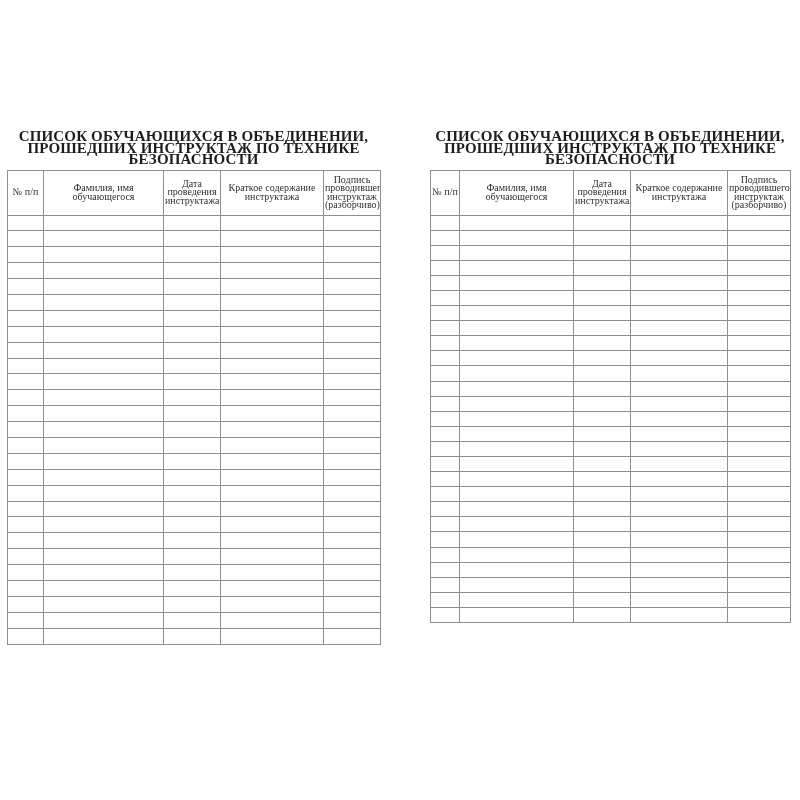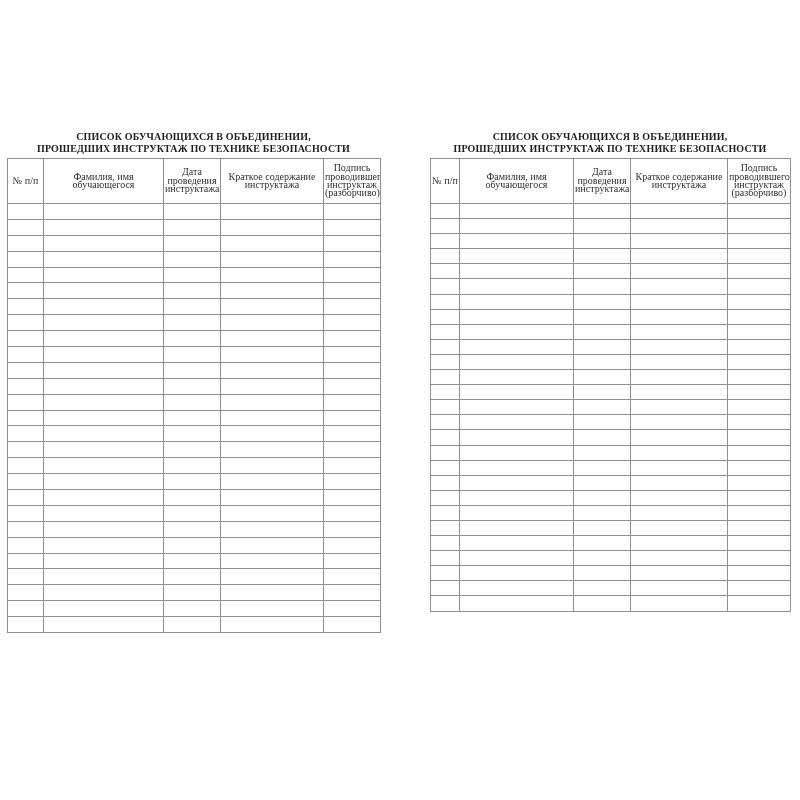--- a/index.html
+++ b/index.html
@@ -15,21 +15,21 @@
     background: var(--bg, #ffffff);
     overflow: hidden;
   }
   .page { position: absolute; top: 131px; }
   .page-left  { left: 7px;   width: 373px; }
   .page-right { left: 430px; width: 360px; }
 
   .title {
     margin: 0 0 4px 0;
     text-align: center;
-    font-size: 10px;
+    font-size: 15px;
     line-height: 11.5px;
     font-weight: bold;
     letter-spacing: 0.15px;
     color: var(--title, #1d1d1d);
   }
   .title-line { display: block; }
 
   table.log-table {
     border-collapse: collapse;
     table-layout: fixed;

